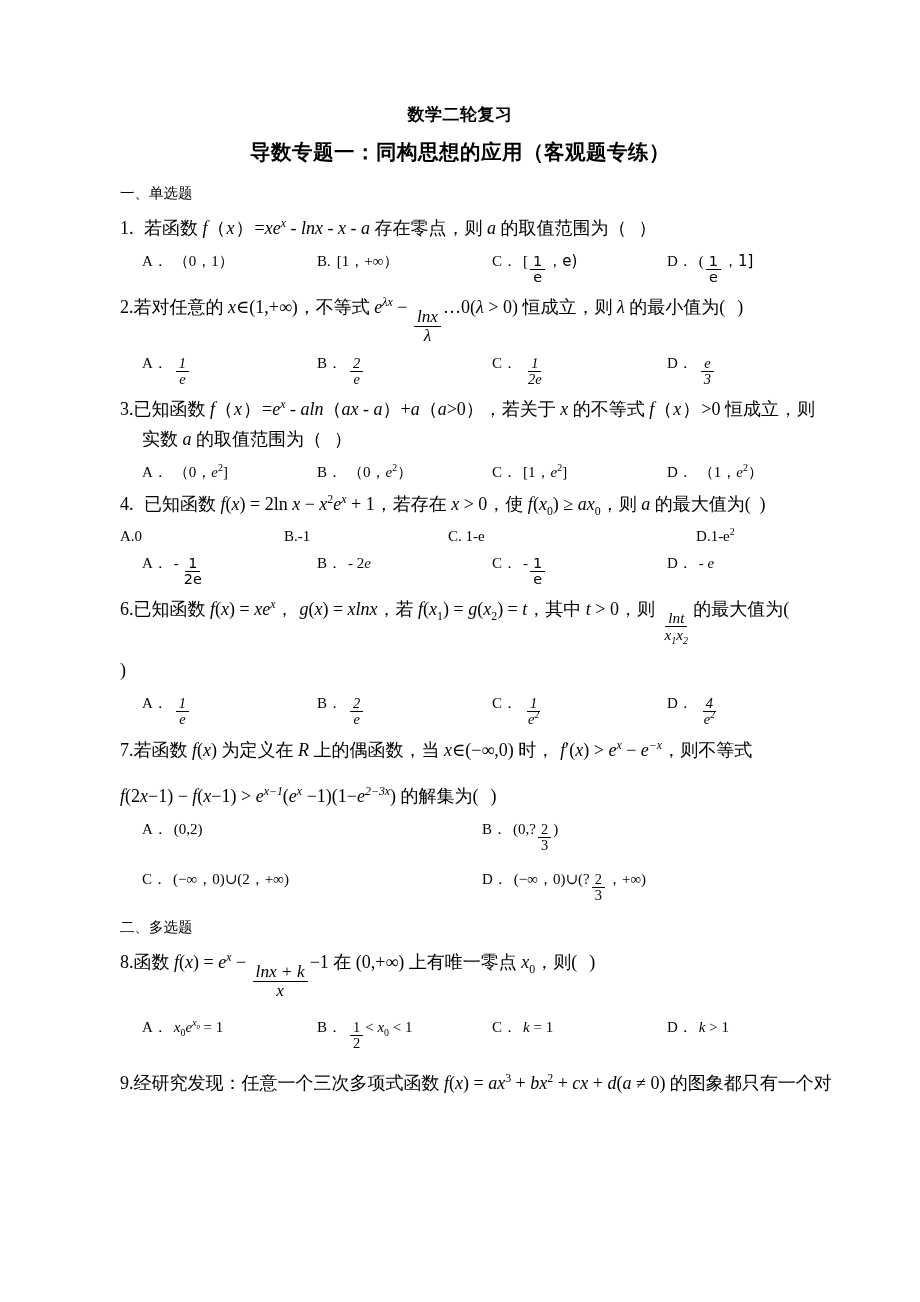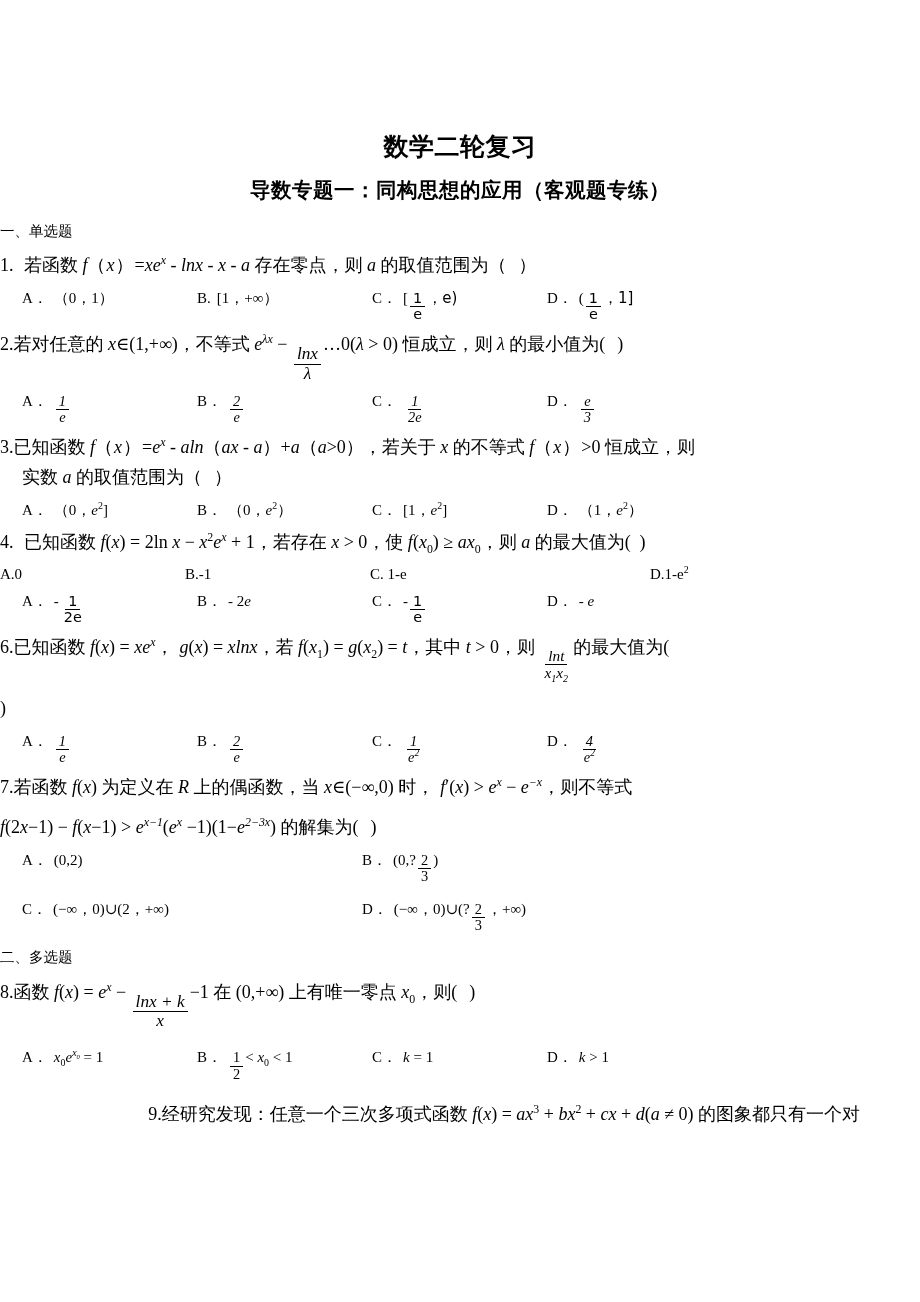--- a/index.html
+++ b/index.html
@@ -25,37 +25,37 @@
   }
 
   
   .title-block {
     padding-top: 104px;
     text-align: center;
   }
   .doc-title {
     font-family: "DejaVu Sans", "Liberation Sans", sans-serif;
     font-weight: bold;
-    font-size: 25px;
+    font-size: 17px;
     letter-spacing: 0.5px;
     line-height: 1.2;
-    margin-top: 28px;
   }
   .doc-subtitle {
     font-family: "DejaVu Sans", "Liberation Sans", sans-serif;
     font-weight: bold;
     font-size: 20.5px;
     letter-spacing: 0.5px;
     margin-top: 16px;
     line-height: 1.2;
   }
 
   
   .content {
     margin-top: 18px;
+    padding-left: 120px;
     padding-right: 60px;
   }
   .section-head {
     font-size: 14.5px;
     line-height: 1.5;
     margin-bottom: 10px;
   }
   .qblock { margin-bottom: 3px; }
   .qline {
     font-size: 18px;
@@ -329,21 +329,21 @@
               <span class="den"><span class="mi">e</span><sup class="exp">2</sup></span>
             </span>
         </div>
       </div>
     </div>
 
     <div class="qblock">
       <div class="qline">
         <span>7.</span>若函数 <span class="mi">f</span>(<span class="mi">x</span>) 为定义在 <span class="mi">R</span> 上的偶函数，当 <span class="mi">x</span>∈(−∞,0) 时，<span class="gap-sm"></span><span class="mi">f</span>′(<span class="mi">x</span>) &gt; <span class="mi">e</span><sup class="exp mi">x</sup> − <span class="mi">e</span><sup class="exp mi">−x</sup>，则不等式
       </div>
-      <div class="qline" style="margin-top:12px;">
+      <div class="qline" style="margin-top:19px;">
         <span class="mi">f</span>(2<span class="mi">x</span>−1) − <span class="mi">f</span>(<span class="mi">x</span>−1) &gt; <span class="mi">e</span><sup class="exp mi">x−1</sup>(<span class="mi">e</span><sup class="exp mi">x</sup> −1)(1−<span class="mi">e</span><sup class="exp mi">2−3x</sup>) 的解集为(<span class="nbsp-gap"></span>)
       </div>
       <div class="opts c2">
         <div class="opt">
           <span class="lbl">A．</span>
           <span>(0,2)</span>
         </div>
         <div class="opt">
           <span class="lbl">B．</span>
           <span>(0,?</span>
@@ -398,19 +398,19 @@
           <span><span class="mi">k</span> = 1</span>
         </div>
         <div class="opt">
           <span class="lbl">D．</span>
           <span><span class="mi">k</span> &gt; 1</span>
         </div>
       </div>
     </div>
 
     <div class="qblock">
-      <div class="qline" style="margin-top:19px;text-align:right;">
+      <div class="qline" style="margin-top:19px;">
         <span>9.</span>经研究发现：任意一个三次多项式函数 <span class="mi">f</span>(<span class="mi">x</span>) = <span class="mi">ax</span><sup class="exp">3</sup> + <span class="mi">bx</span><sup class="exp">2</sup> + <span class="mi">cx</span> + <span class="mi">d</span>(<span class="mi">a</span> ≠ 0) 的图象都只有一个对
       </div>
     </div>
 
   </div>
 </div>
 
 </body></html>

